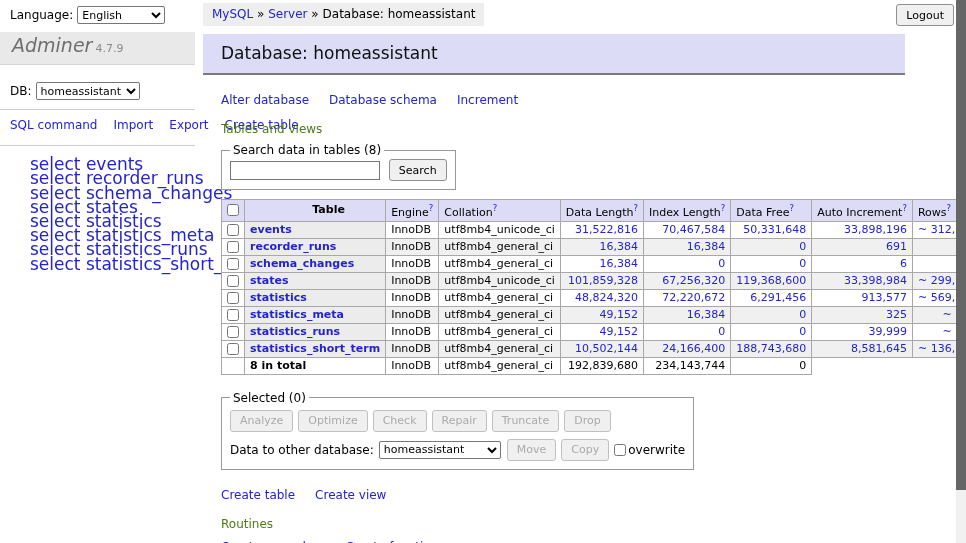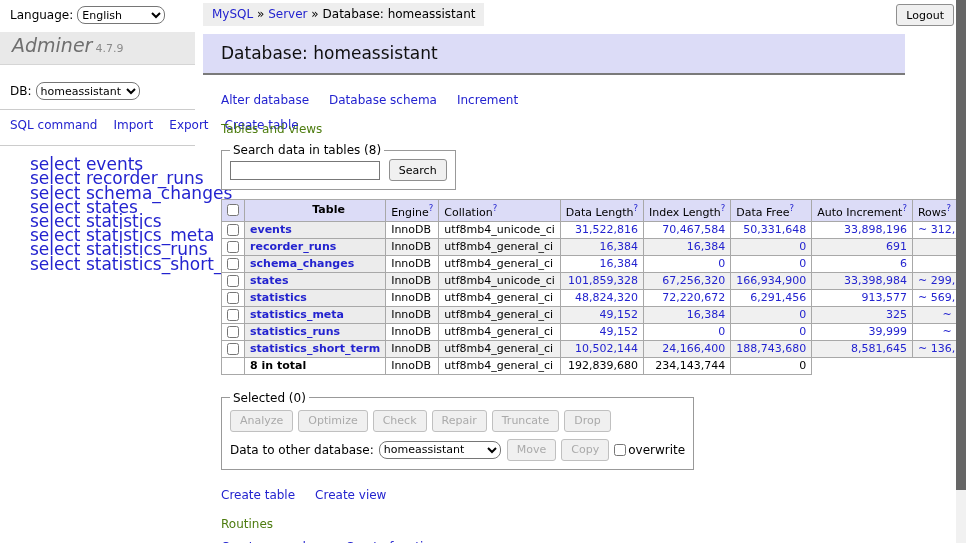--- a/index.html
+++ b/index.html
@@ -11,21 +11,21 @@
     overflow: hidden; position: relative;
   }
   a { color: #2323cf; text-decoration: none; cursor: pointer; }
 
   
   .sidebar { position: absolute; left: 0; top: 0; width: 195px; }
   .lang-row { padding: 6px 8px 4px 10px; white-space: nowrap; }
   .lang-row select { width: 88px; margin-left: 4px; }
   select {
     font-family: inherit; font-size: 11px; height: 18px;
-    border: 1px solid #767676; background: #fff; border-radius: 8px;
+    border: 1px solid #767676; background: #fff; border-radius: 2px;
   }
   h1.logo {
     margin: 4px 0 0; padding: 2px 12px 8px;
     background: #e9e9e9; border-bottom: 1px solid #d5d5d5;
     font-size: 19px; font-weight: normal; font-style: italic; color: #6f6f6f;
   }
   h1.logo .version { font-size: 11px; font-style: normal; color: #8a8a8a; margin-left: 3px; }
   .db-row { padding: 17px 8px 9px 10px; }
   .db-row select { width: 104px; margin-left: 4px; }
   .menu-links {
@@ -204,21 +204,21 @@
               <td class="num">6</td>
               <td class="num">~ 3</td>
             </tr>
             <tr class="even">
               <td class="check"><input type="checkbox" style=""></td>
               <td class="name"><a>states</a></td>
               <td class="">InnoDB</td>
               <td class="">utf8mb4_unicode_ci</td>
               <td class="num">101,859,328</td>
               <td class="num">67,256,320</td>
-              <td class="num">166,934,900</td>
+              <td class="num">119,368,600</td>
               <td class="num">33,398,984</td>
               <td class="num">~ 299,833</td>
             </tr>
             <tr class="odd">
               <td class="check"><input type="checkbox" style=""></td>
               <td class="name"><a>statistics</a></td>
               <td class="">InnoDB</td>
               <td class="">utf8mb4_general_ci</td>
               <td class="num">48,824,320</td>
               <td class="num">72,220,672</td>

